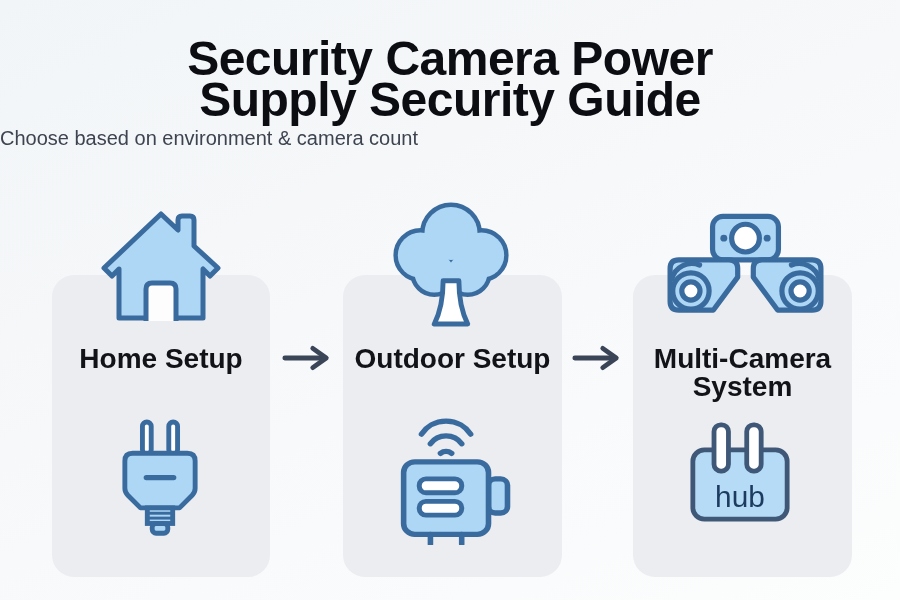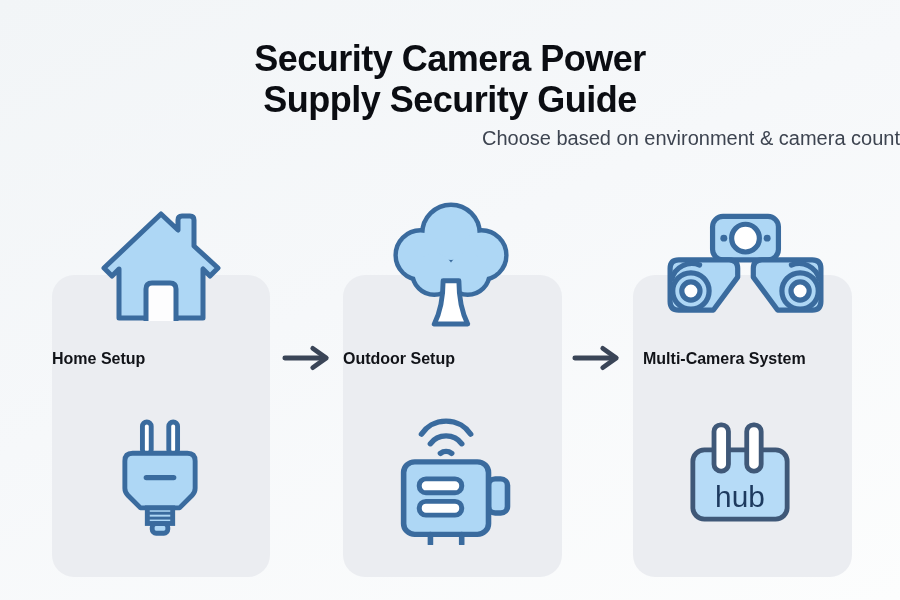--- a/index.html
+++ b/index.html
@@ -3,37 +3,37 @@
 <meta charset="utf-8">
 <style>
   html,body{margin:0;padding:0;}
   .canvas{
     position:relative;width:900px;height:600px;overflow:hidden;
     background:linear-gradient(155deg,#f2f5f7 0%,#f6f8fa 45%,#fcfdfd 100%);
     font-family:"Liberation Sans",sans-serif;
   }
   .title{
     position:absolute;left:0;top:38px;width:900px;text-align:center;
-    font-size:36px;font-weight:700;letter-spacing:-.5px;color:#0b0d12;line-height:41px;
+    font-size:48px;font-weight:700;letter-spacing:-.5px;color:#0b0d12;line-height:41px;
   }
   .subtitle{
-    position:absolute;left:0;top:127px;width:900px;text-align:right;
+    position:absolute;left:0;top:127px;width:900px;text-align:left;
     font-size:20px;font-weight:400;color:#3d4450;
   }
   .card{
     position:absolute;top:275px;height:302px;width:218px;
     background:#ebedf1;border-radius:22px;
   }
   .card.c1{left:52px}
   .card.c2{left:343px;width:219px}
   .card.c3{left:633px;width:219px}
   .icon{position:absolute;}
   .label{
-    position:absolute;top:345px;
-    font-size:16px;font-weight:700;color:#111318;line-height:28px;
+    position:absolute;top:345px;text-align:center;
+    font-size:28px;font-weight:700;color:#111318;line-height:28px;
   }
   .label.l1{left:52px;width:218px}
   .label.l2{left:343px;width:219px}
   .label.l3{left:643px;width:199px}
   .arrow{position:absolute;top:344px;}
   .hub-text{font-family:"Liberation Sans",sans-serif;font-size:31px;fill:#1d3a5f;}
 </style>
 </head>
 <body>
 

